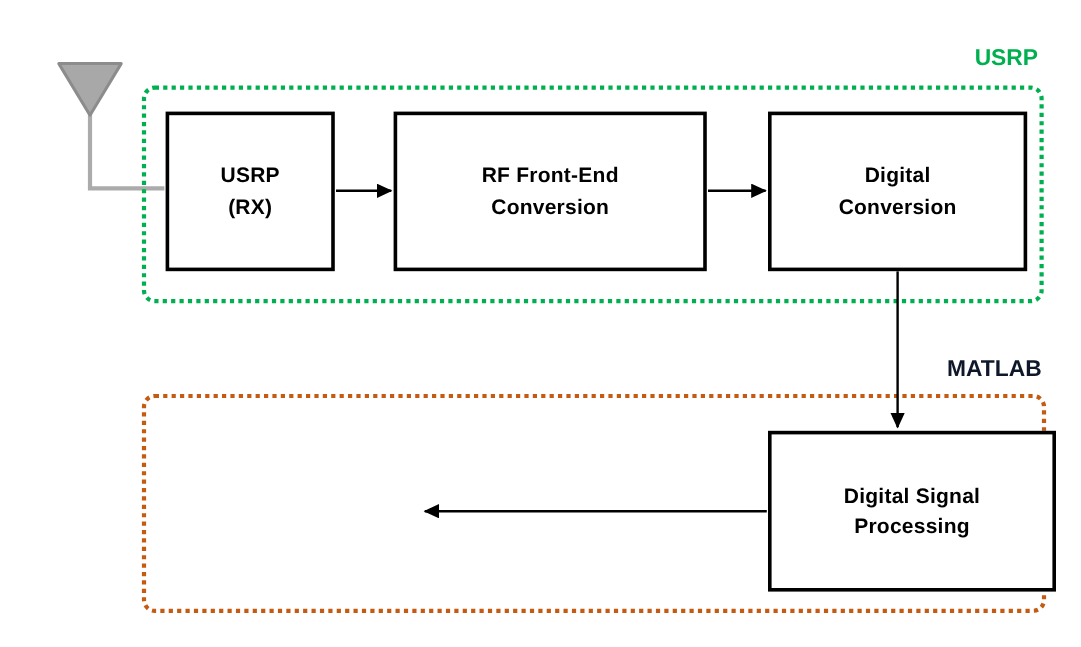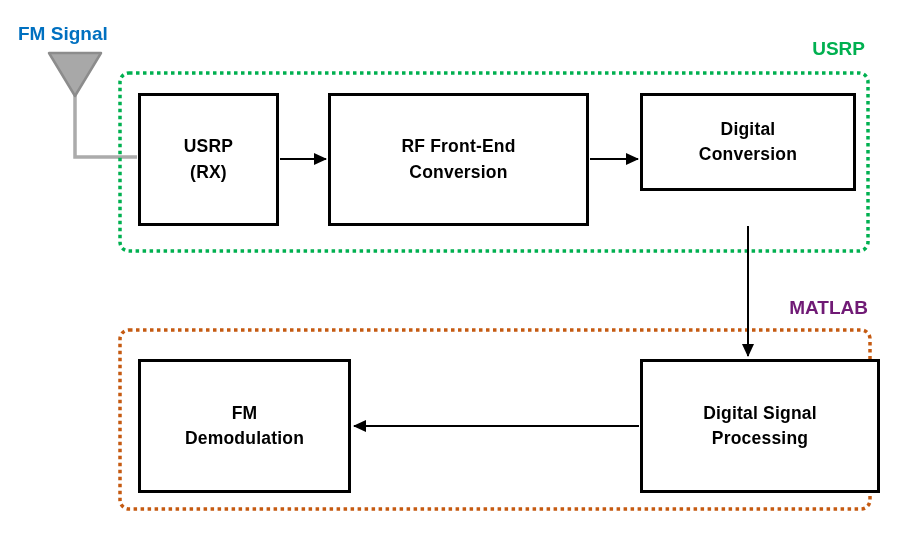--- a/index.html
+++ b/index.html
@@ -56,26 +56,26 @@
     text-align: right;
     font-size: 19px;
     color: #00B050;
   }
   .matlab-label {
     left: 765px;
     top: 297px;
     width: 103px;
     text-align: right;
     font-size: 19px;
-    color: #701a75;
+    color: #0f172a;
   }
   
   .b-usrp-rx      { left: 138px; top: 93px;  width: 141px; height: 133px; }
   .b-rf-frontend  { left: 328px; top: 93px;  width: 261px; height: 133px; }
-  .b-digital-conv { left: 640px; top: 93px;  width: 216px; height: 98px; }
+  .b-digital-conv { left: 640px; top: 93px;  width: 216px; height: 133px; }
   
   .b-fm-demod     { left: 138px; top: 359px; width: 213px; height: 134px; }
   .b-dsp          { left: 640px; top: 359px; width: 240px; height: 134px; }
 </style>
 </head>
 <body>
 
 <div class="canvas">
 
   <svg class="overlay" viewBox="0 0 901 539" xmlns="http://www.w3.org/2000/svg">
@@ -94,29 +94,26 @@
     <rect x="120" y="330" width="750" height="179" rx="9" fill="none" stroke="#C55A11" stroke-width="3.5" stroke-dasharray="3.5 3.5"></rect>
 
     <g stroke="#000000" stroke-width="2" fill="none">
       <line x1="280" y1="159" x2="326" y2="159" marker-end="url(#arrow-head)"></line>
       <line x1="590" y1="159" x2="638" y2="159" marker-end="url(#arrow-head)"></line>
       <line x1="748" y1="226" x2="748" y2="356" marker-end="url(#arrow-head)"></line>
       <line x1="639" y1="426" x2="354" y2="426" marker-end="url(#arrow-head)"></line>
     </g>
   </svg>
 
-  <div class="free-label fm-signal">FM Signal</div>
   <div class="free-label usrp-label">USRP</div>
   <div class="free-label matlab-label">MATLAB</div>
 
   <div class="block b-usrp-rx">USRP
 (RX)</div>
   <div class="block b-rf-frontend">RF Front-End
 Conversion</div>
   <div class="block b-digital-conv">Digital
 Conversion</div>
 
-  <div class="block b-fm-demod">FM
-Demodulation</div>
   <div class="block b-dsp">Digital Signal
 Processing</div>
 
 </div>
 
 </body></html>

